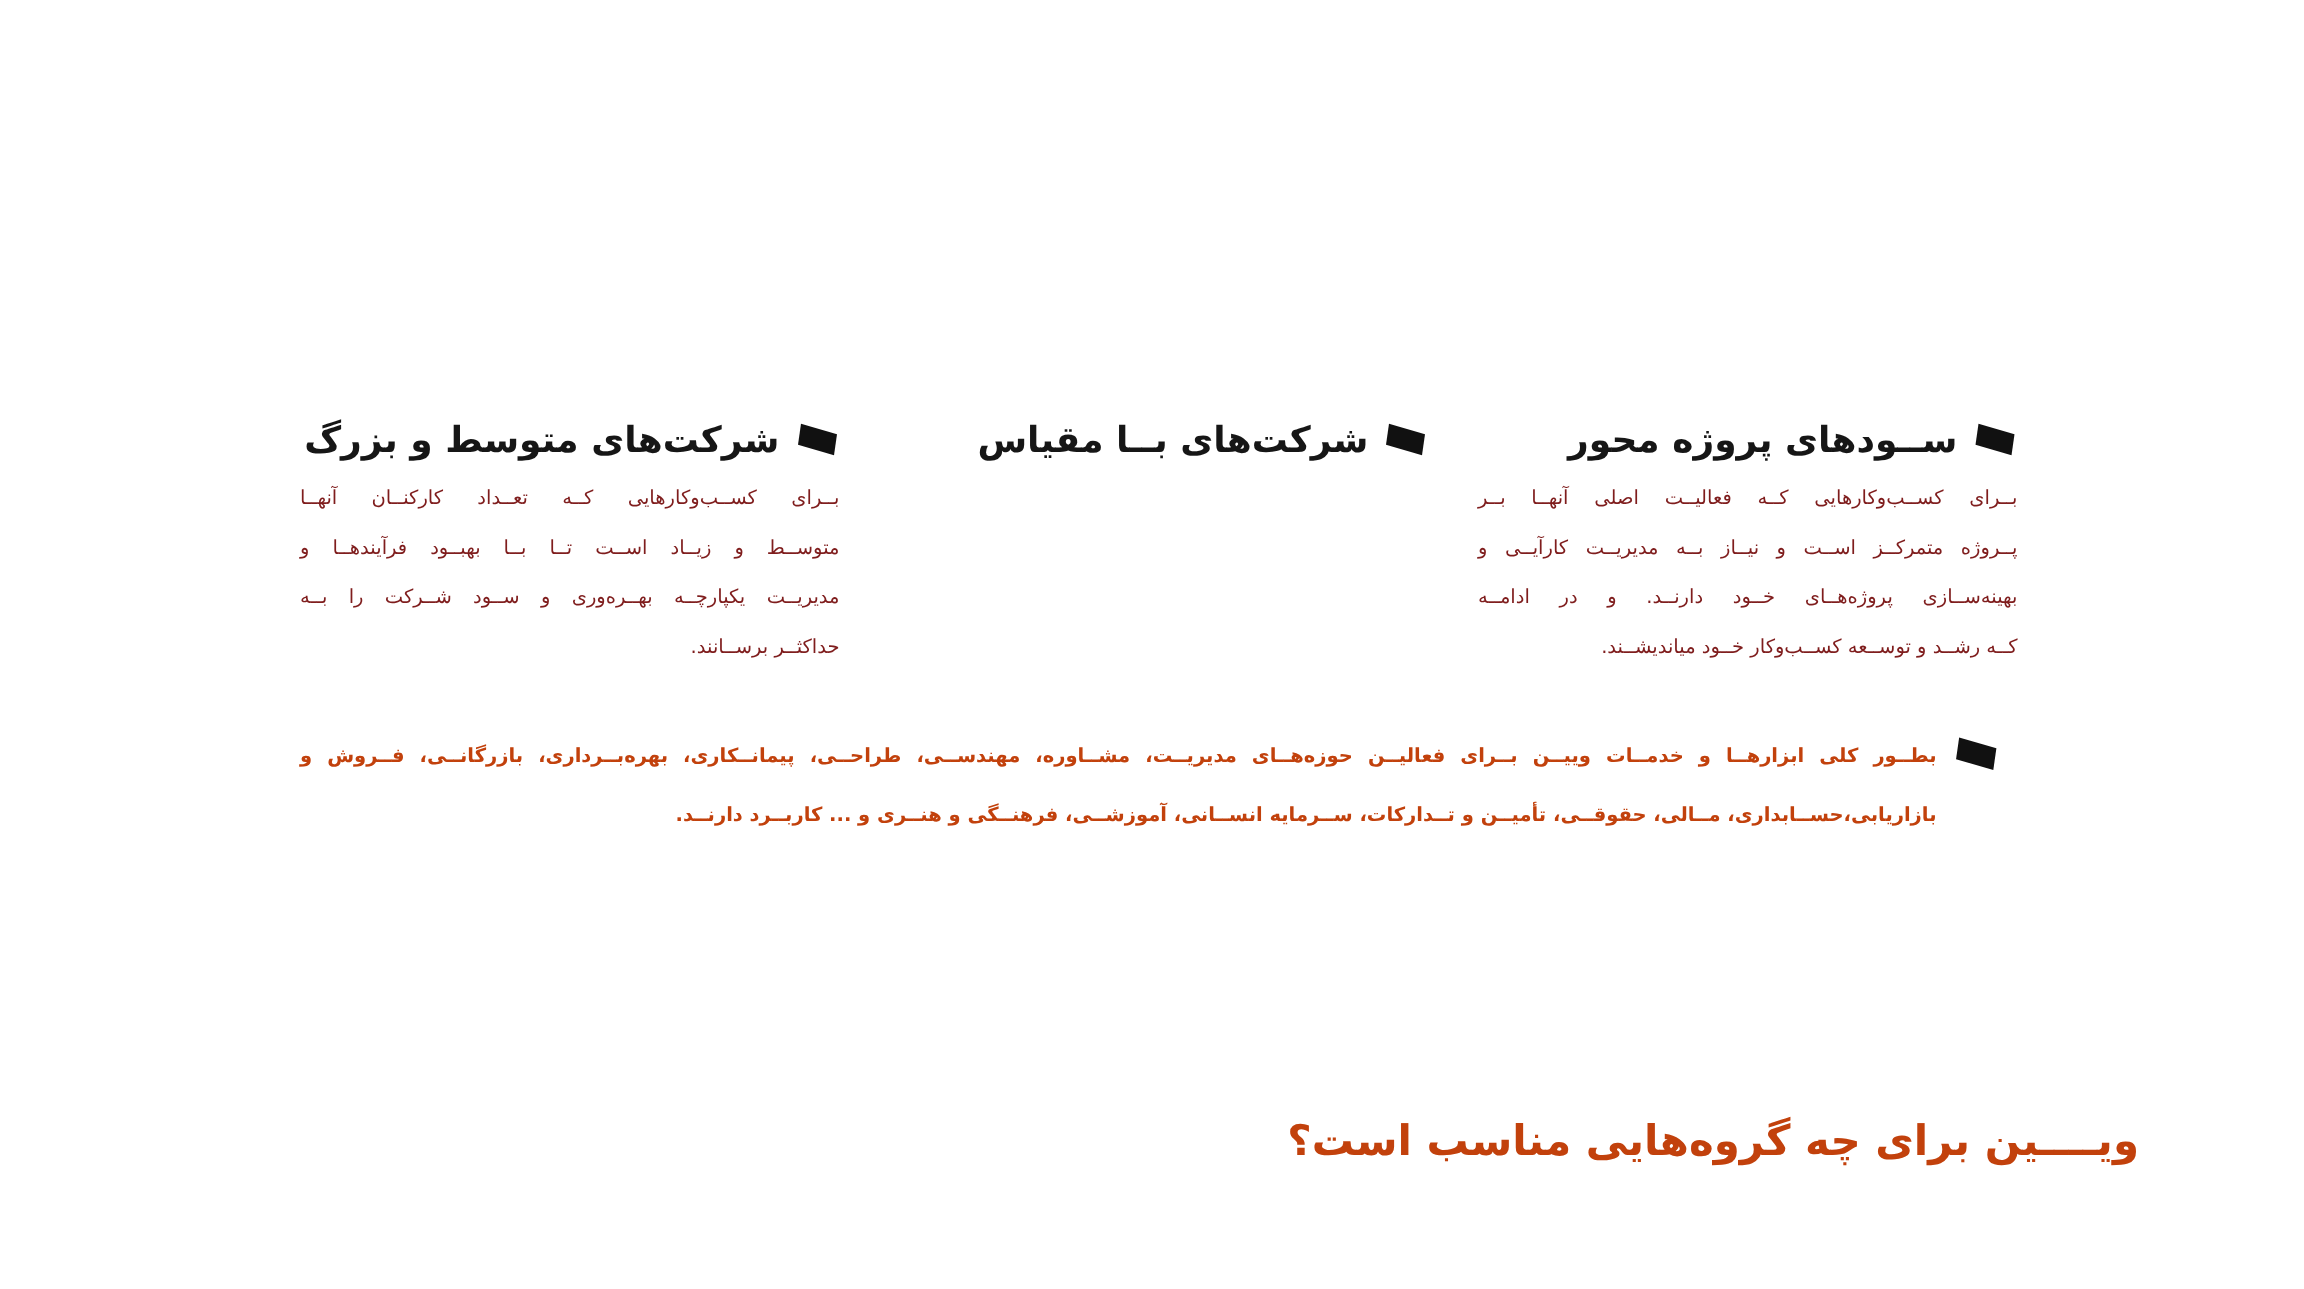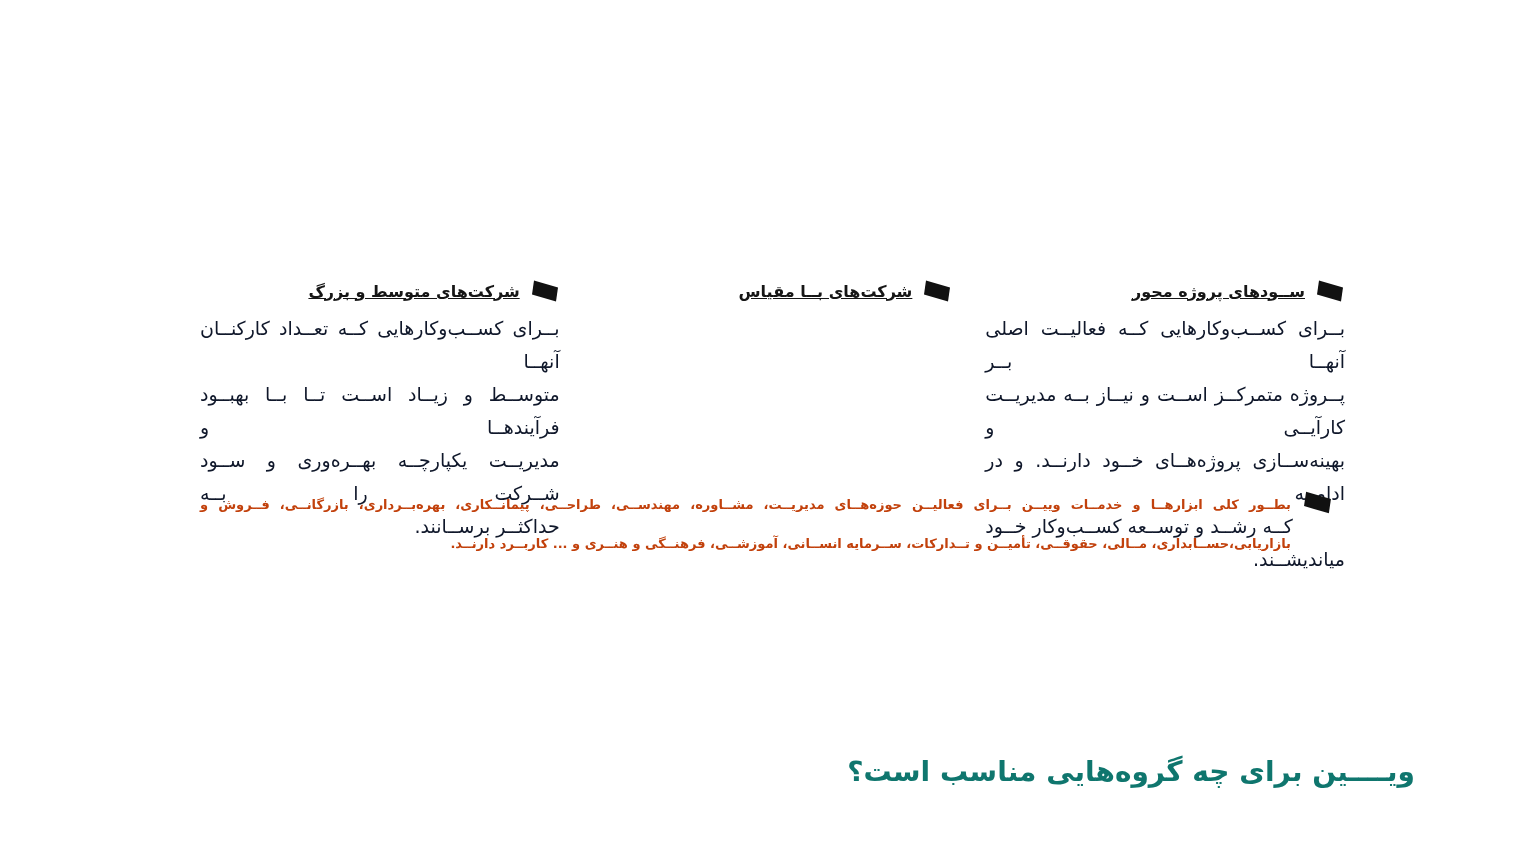--- a/index.html
+++ b/index.html
@@ -28,31 +28,30 @@
   .card { min-width: 0; }
   .card-header {
     display: flex;
     align-items: center;
     gap: 11px;
     direction: rtl;
   }
   .bullet-icon { flex: 0 0 auto; display: block; line-height: 0; }
   .card-title {
     margin: 0;
-    font-size: 16px;
+    font-size: 24px;
     font-weight: 700;
     color: #161616;
     white-space: nowrap;
-    text-decoration: underline;
   }
   .card-body { margin-top: 9px; }
   .bline {
-    font-size: 19px;
+    font-size: 13px;
     line-height: 33px;
-    color: #0f172a;
+    color: #7f1d1d;
     text-align: justify;
   }
   .bline.j  { text-align-last: justify; }
   .bline.last { text-align: left; text-align-last: right; }
 
   
   .summary {
     position: absolute;
     top: 485px;
     right: 203px;
@@ -71,24 +70,24 @@
     text-align: justify;
   }
   .sline.j { text-align-last: justify; }
   .sline.last { text-align: right; text-align-last: right; }
 
   
   .section-title {
     position: absolute;
     top: 740px;
     right: 106px;
-    margin: 15px;
+    margin: 4px;
     font-size: 28px;
     font-weight: 800;
-    color: #0f766e;
+    color: #c2410c;
     white-space: nowrap;
   }
 </style>
 </head>
 <body>
 
 <div class="stage">
 
   <div class="cards">
 

